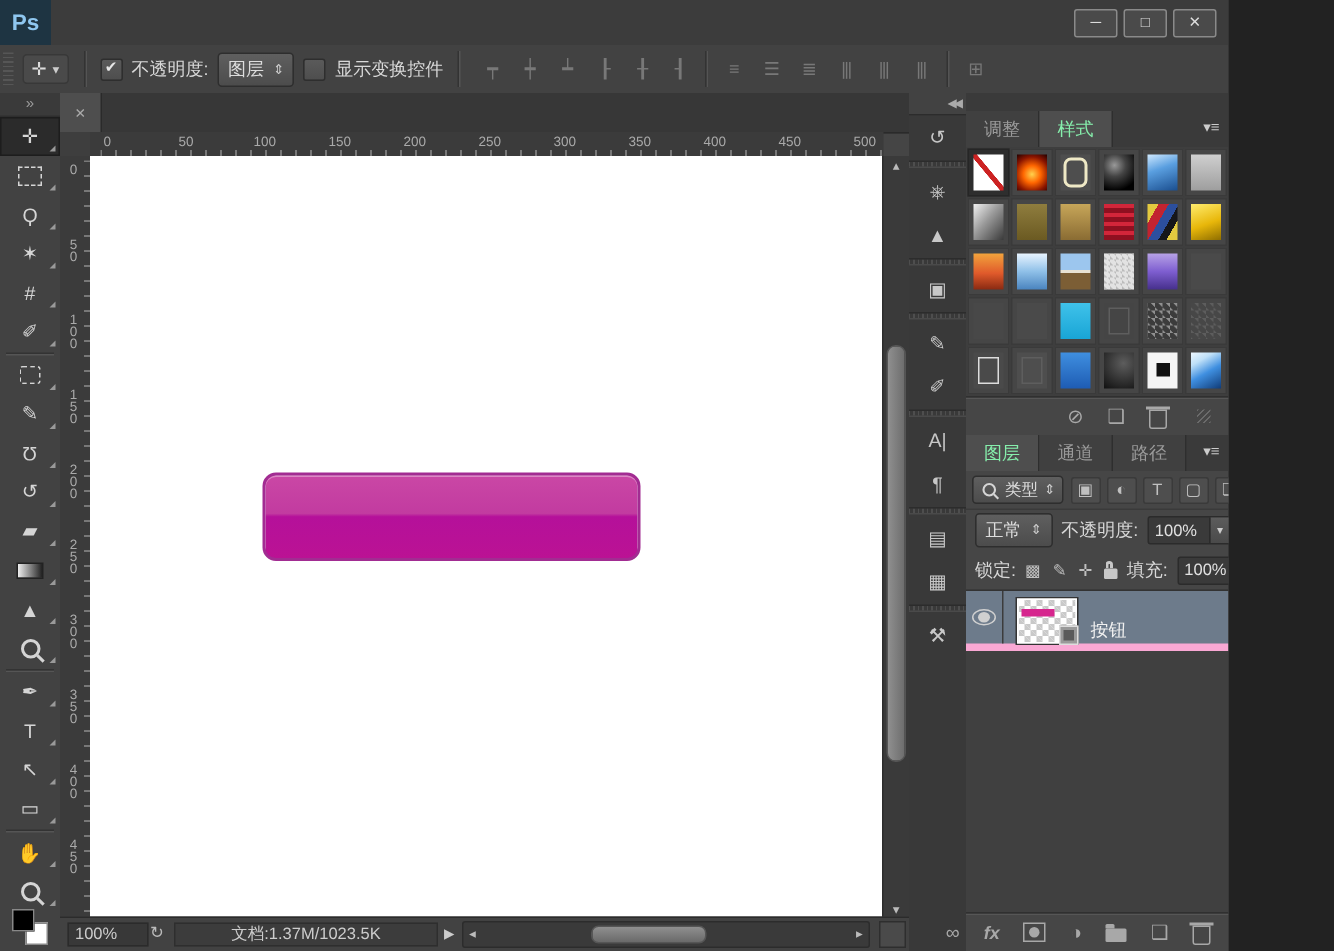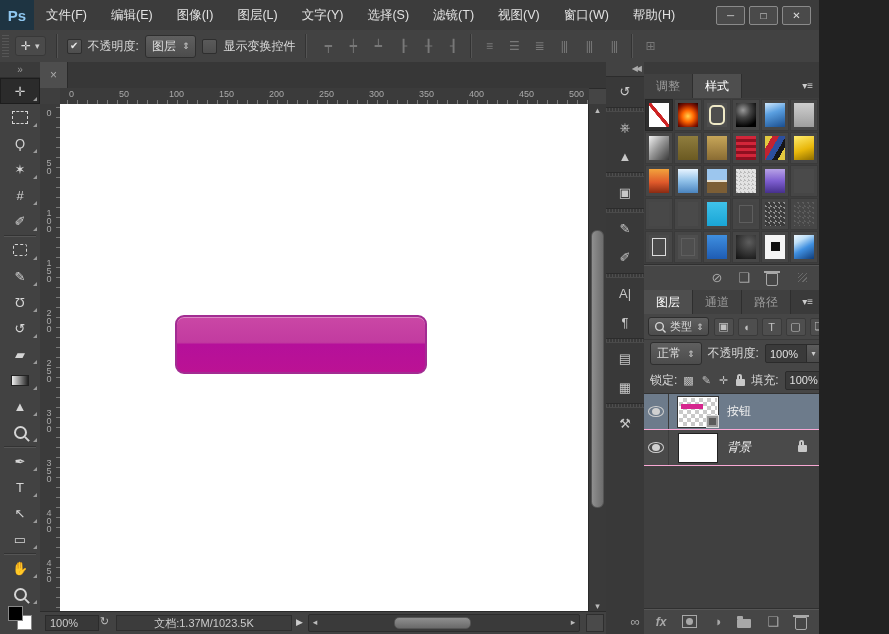--- a/index.html
+++ b/index.html
@@ -101,21 +101,21 @@
              background:#424242;border-bottom:1px solid #2c2c2c;letter-spacing:-2px}
   .dockbtn{width:38px;height:29px;display:flex;align-items:center;justify-content:center;color:#c8c8c8;font-size:13px}
   .docksep{height:3px;border-top:1px solid #2c2c2c;border-bottom:1px solid #4a4a4a;margin:1px 0;
            background:repeating-linear-gradient(90deg,#4e4e4e 0 1px,transparent 1px 3px)}
   
   #rightpanel{position:absolute;top:62px;left:644px;right:0;bottom:0;background:#464646;display:flex;flex-direction:column}
   .paneltop{height:12px;background:#3a3a3a;flex:none}
   .ptabs{height:24px;background:#3a3a3a;display:flex;align-items:stretch;flex:none}
   .ptab{padding:0 12px;color:#9a9a9a;font-size:12px;background:#404040;border-right:1px solid #2e2e2e;
         display:flex;align-items:center}
-  .ptab.active{background:#4e4e4e;color:#ffffff}
+  .ptab.active{background:#4e4e4e;color:#86efac}
   .pmenu{margin-left:auto;color:#ccc;font-size:10px;padding:6px 6px 0 0}
   #swatch-grid{display:grid;grid-template-columns:repeat(6,1fr);background:#3e3e3e;padding:1px;gap:1px;flex:none}
   .swcell{height:30px;background:#464646;position:relative;border:1px solid #3a3a3a}
   .swcell.pressed{background:#2e2e2e;border-color:#262626}
   .sw{position:absolute;inset:3px}
   .sw.rounded-outline::after{content:"";position:absolute;inset:2px;border:2px solid #efe9c6;border-radius:5px}
   .sw.white-border::after{content:"";position:absolute;inset:3px;border:1px solid #ddd}
   .sw.faint-border::after{content:"";position:absolute;inset:3px;border:1px solid #5e5e5e}
   .pfooter{height:25px;background:#464646;border-top:1px solid #303030;box-shadow:inset 0 1px 0 #565656;
            display:flex;align-items:center;justify-content:flex-end;gap:16px;padding-right:12px;flex:none}
@@ -141,21 +141,21 @@
   .valfield .v{padding:0 4px;font-size:11px;color:#e0e0e0;min-width:32px}
   .ddb{width:13px;height:100%;background:linear-gradient(#5c5c5c,#4a4a4a);border-left:1px solid #2b2b2b;font-size:8px;
        display:flex;align-items:center;justify-content:center;color:#ccc}
   .lockrow{height:26px;display:flex;align-items:center;gap:6px;padding:0 6px;flex:none}
   #lock-icons{display:flex;gap:8px}
   .lockbtn{color:#bfbfbf;font-size:11px;display:flex;align-items:center}
   .icon-lock{width:9px;height:7px;background:#c8c8c8;border-radius:1px;position:relative;margin-top:5px;display:inline-block}
   .icon-lock::before{content:"";position:absolute;top:-5px;left:1px;width:5px;height:5px;border:2px solid #c8c8c8;
                      border-bottom:none;border-radius:3px 3px 0 0;box-sizing:border-box}
   .layerlist{flex:1;background:#404040;overflow:hidden;border-top:1px solid #333}
-  .layerrow{height:35px;display:flex;align-items:center;background:#4a4a4a;border-bottom:1px solid #f9a8d4}
+  .layerrow{height:35px;display:flex;align-items:flex-end;background:#4a4a4a;border-bottom:5px solid #f9a8d4}
   .layerrow.selected{background:var(--layer_selected_bg)}
   .eyebox{width:24px;align-self:stretch;display:flex;align-items:center;justify-content:center;border-right:1px solid #3c3c3c}
   .icon-eye{width:14px;height:9px;border:1px solid #d0d0d0;border-radius:50%;position:relative;display:inline-block}
   .icon-eye::after{content:"";position:absolute;inset:1px 3px;background:#d0d0d0;border-radius:50%}
   .thumb{width:38px;height:28px;margin:0 9px;position:relative;border:1px solid #222;flex:none}
   .layerrow.selected .thumb{border-color:#fff;box-shadow:0 0 0 1px #333}
   .thumb.checker{background-color:#fff;
     background-image:linear-gradient(45deg,#c9c9c9 25%,transparent 25%,transparent 75%,#c9c9c9 75%),
                      linear-gradient(45deg,#c9c9c9 25%,transparent 25%,transparent 75%,#c9c9c9 75%);
     background-size:8px 8px;background-position:0 0,4px 4px}
@@ -167,32 +167,20 @@
   .lname.italic{font-style:italic}
   .locktag{margin-left:auto;margin-right:12px}
 </style>
 </head>
 <body>
 
 <div id="app">
 
   <div id="menubar">
     <div class="pslogo">Ps</div>
-    <div id="menu-items">
-        <div class="menu-item">文件(F)</div>
-        <div class="menu-item">编辑(E)</div>
-        <div class="menu-item">图像(I)</div>
-        <div class="menu-item">图层(L)</div>
-        <div class="menu-item">文字(Y)</div>
-        <div class="menu-item">选择(S)</div>
-        <div class="menu-item">滤镜(T)</div>
-        <div class="menu-item">视图(V)</div>
-        <div class="menu-item">窗口(W)</div>
-        <div class="menu-item">帮助(H)</div>
-      </div>
     <div class="wincontrols">
       <div class="winbtn">─</div>
       <div class="winbtn">□</div>
       <div class="winbtn">✕</div>
     </div>
   </div>
 
   <div id="optionsbar">
     <div class="grip"></div>
     <div class="tool-preset">
@@ -539,28 +527,20 @@
         <div class="layerrow selected">
           <span class="eyebox">
             <span class="icon-eye"></span>
           </span>
           <span class="thumb checker">
             <span class="bar"></span>
             <span class="badge"></span>
           </span>
           <span class="lname">按钮</span>
         </div>
-        <div class="layerrow">
-          <span class="eyebox">
-            <span class="icon-eye"></span>
-          </span>
-          <span class="thumb white"></span>
-          <span class="lname italic">背景</span>
-          <span class="locktag"><span class="icon-lock"></span></span>
-        </div>
       </div>
     <div class="pfooter" id="layers-footer">
         <span class="fbtn">∞</span>
         <span class="fbtn fx">fx</span>
         <span class="fbtn">
           <span class="icon-mask"></span>
         </span>
         <span class="fbtn">◑</span>
         <span class="fbtn">
           <span class="icon-folder"></span>

